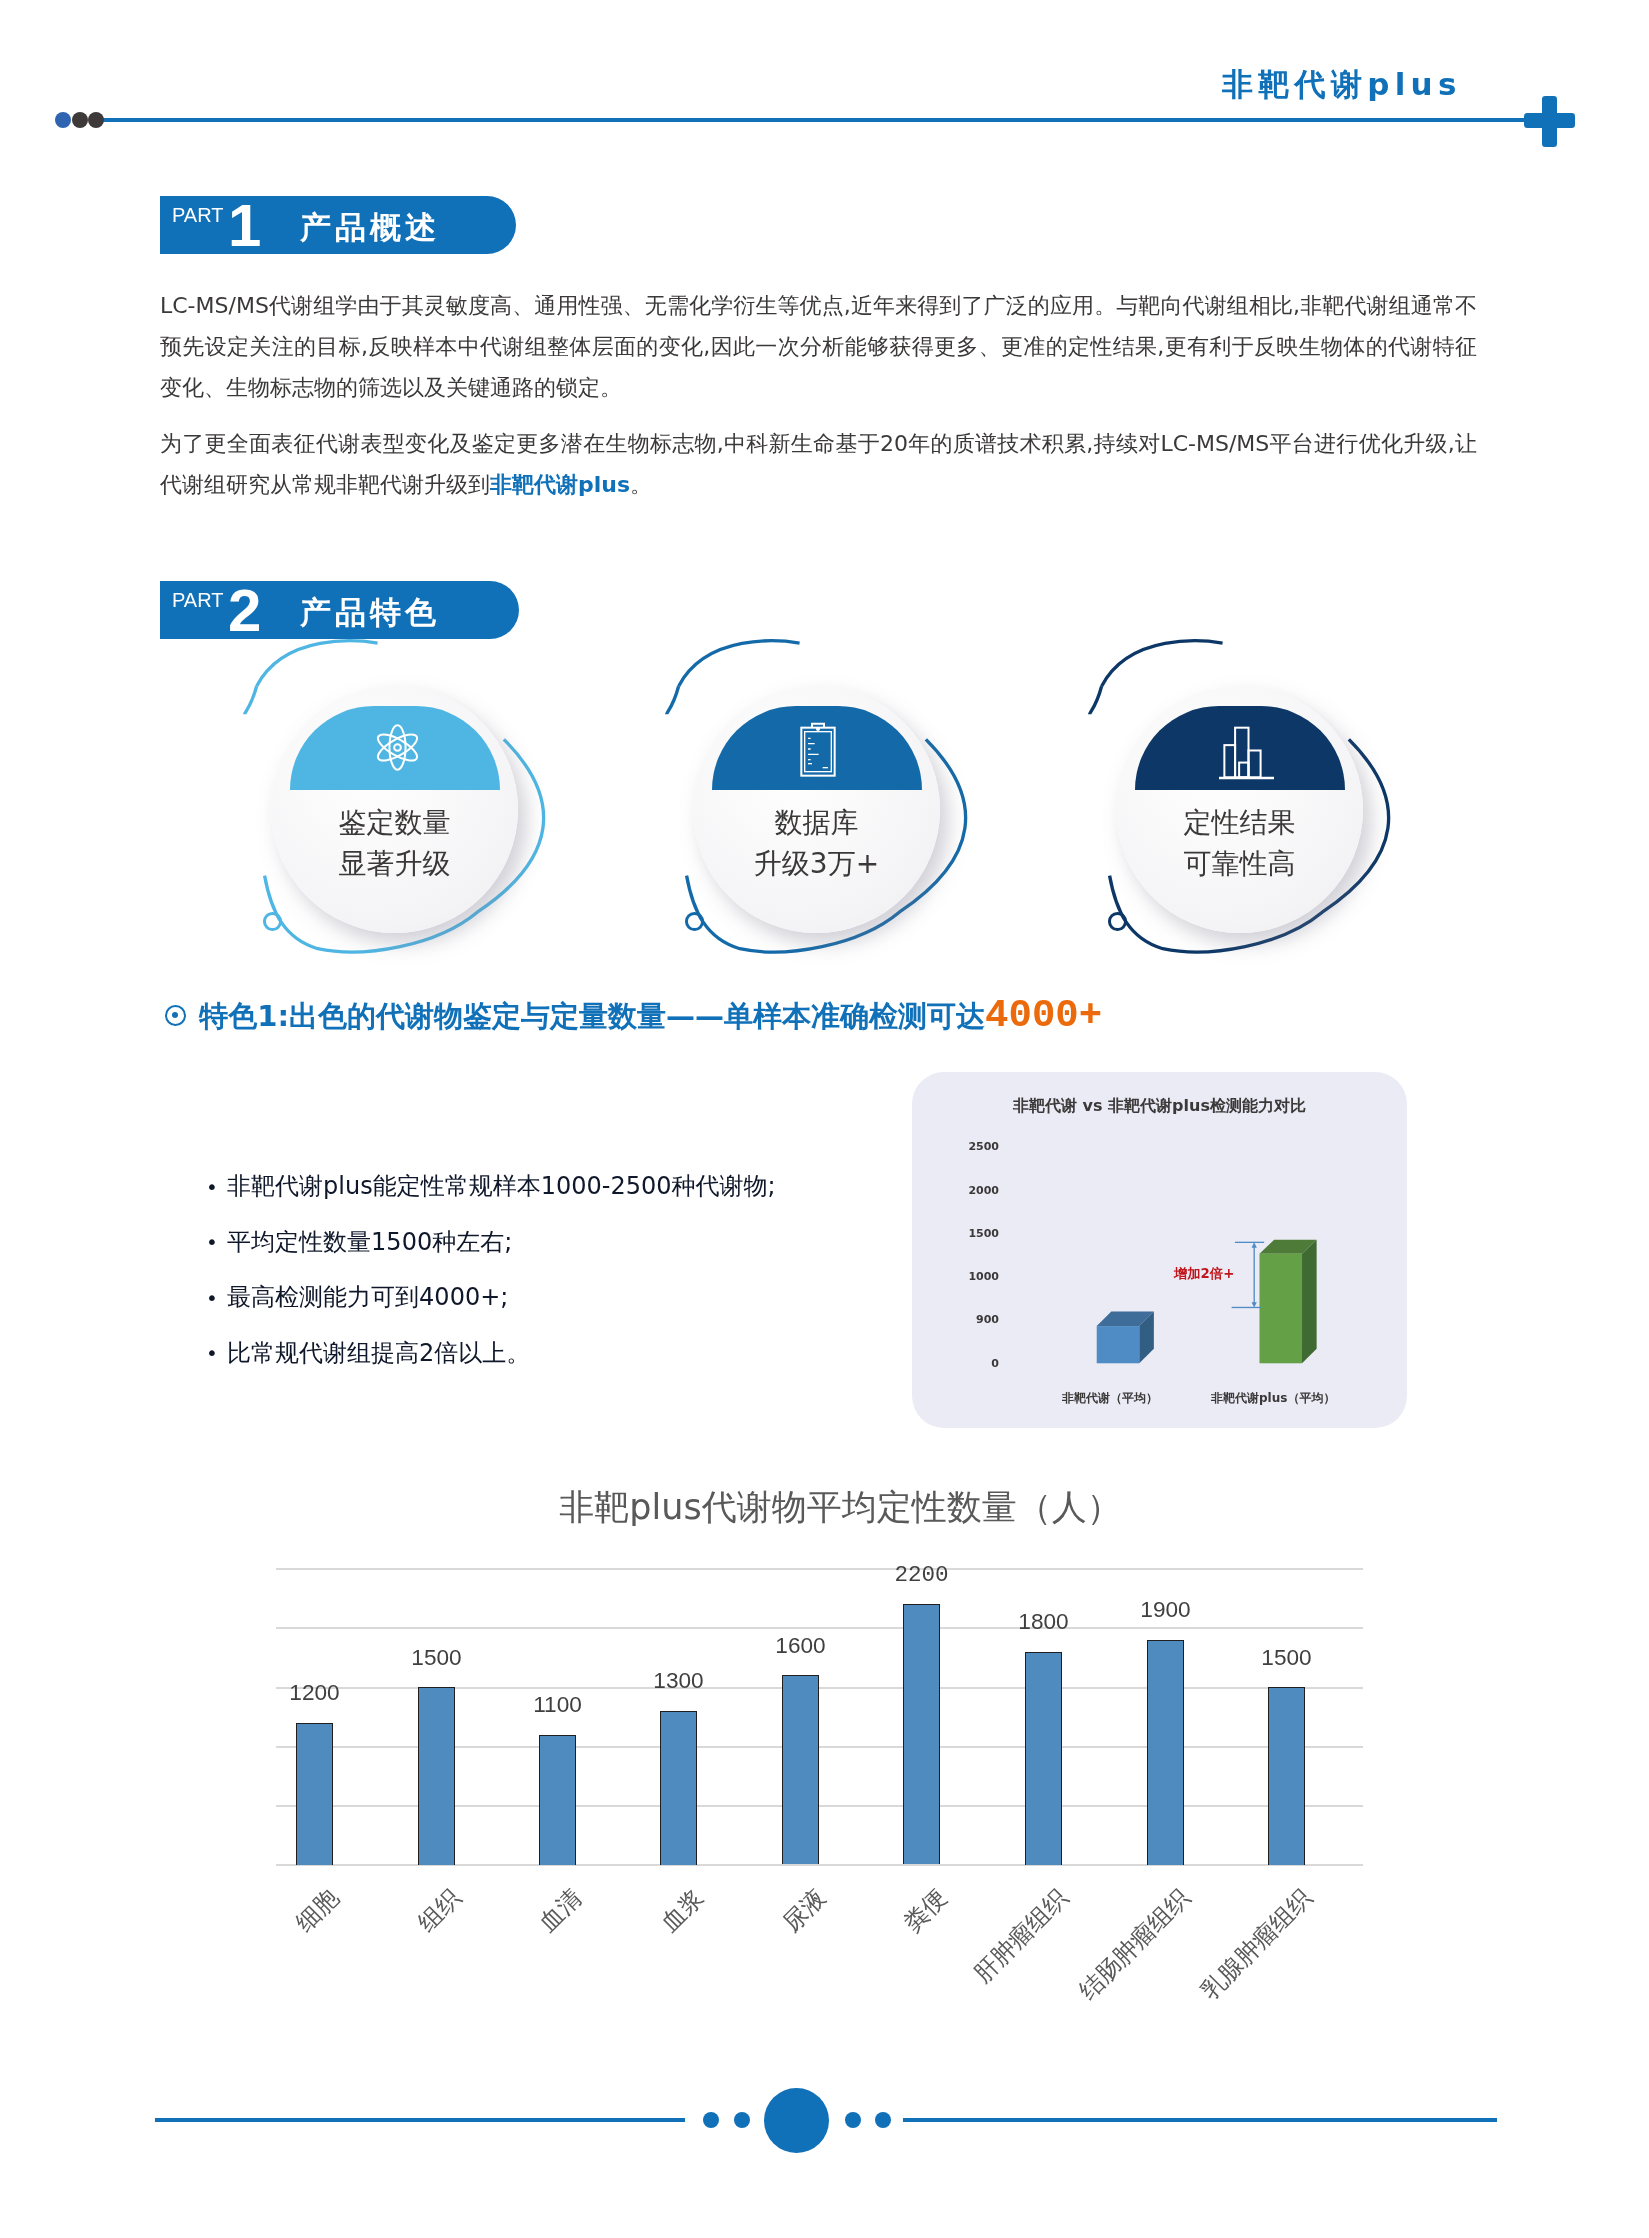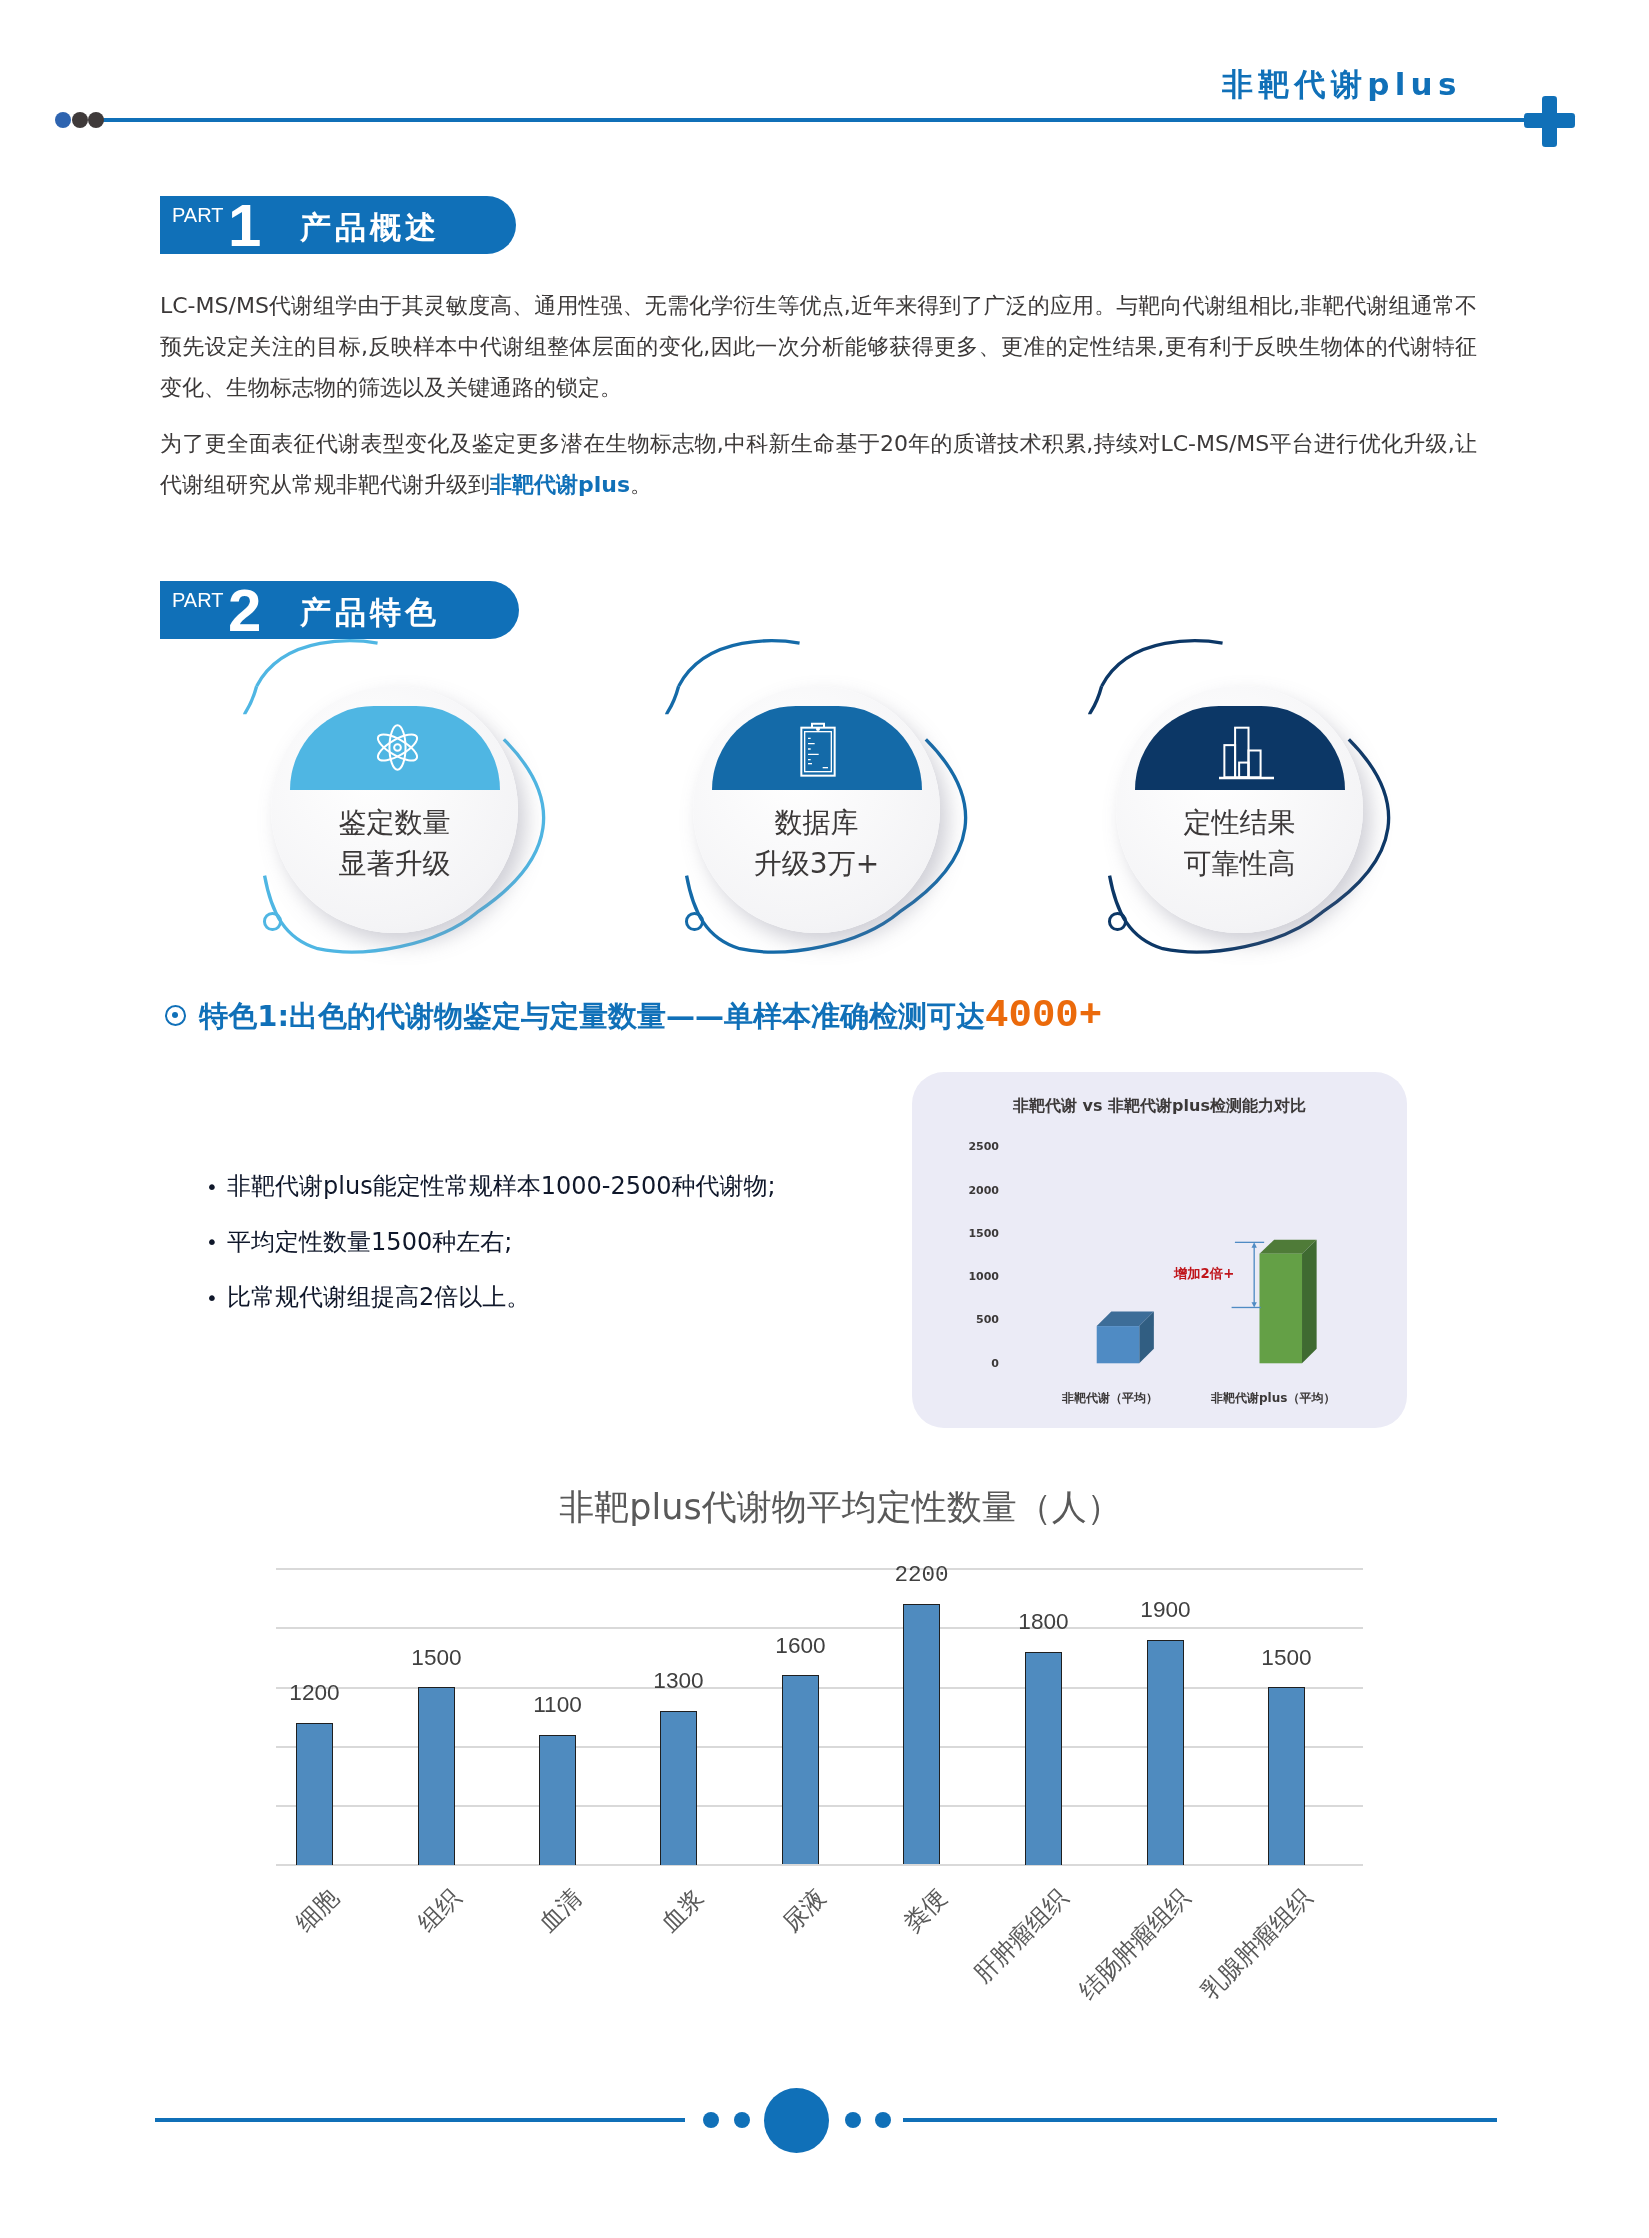--- a/index.html
+++ b/index.html
@@ -156,30 +156,31 @@
     </div>
   </div>
   <div class="small-ring" style="border-color:#0c3766;"></div>
 </div>
 
 <div class="fh"><span class="ico"></span><span>特色1:出色的代谢物鉴定与定量数量——单样本准确检测可达</span><span class="big">4000+</span></div>
 
 <div class="bullets">
   <div>非靶代谢plus能定性常规样本1000-2500种代谢物;</div>
   <div>平均定性数量1500种左右;</div>
+  <div>最高检测能力可到4000+;</div>
   <div>比常规代谢组提高2倍以上。</div>
 </div>
 
 <div class="card">
   <div class="ct">非靶代谢 vs 非靶代谢plus检测能力对比</div>
   <div class="yt" style="top:68px;">2500</div>
   <div class="yt" style="top:112px;">2000</div>
   <div class="yt" style="top:155px;">1500</div>
   <div class="yt" style="top:198px;">1000</div>
-  <div class="yt" style="top:241px;">500</div>
+  <div class="yt" style="top:241px;">900</div>
   <div class="yt" style="top:285px;">0</div>
   <svg class="abs" style="left:0;top:0;" width="495" height="356" viewBox="0 0 745 535">
 
     <polygon points="278,382 300,360 364,360 342,382" fill="#3d6d98"></polygon>
     <polygon points="342,382 364,360 364,416 342,438" fill="#315e82"></polygon>
     <rect x="278" y="382" width="64" height="56" fill="#4f8bc4"></rect>
 
     <polygon points="523,273 545,252 609,252 587,273" fill="#4f7b38"></polygon>
     <polygon points="587,273 609,252 609,416 587,438" fill="#3f6a31"></polygon>
     <rect x="523" y="273" width="64" height="165" fill="#64a046"></rect>

